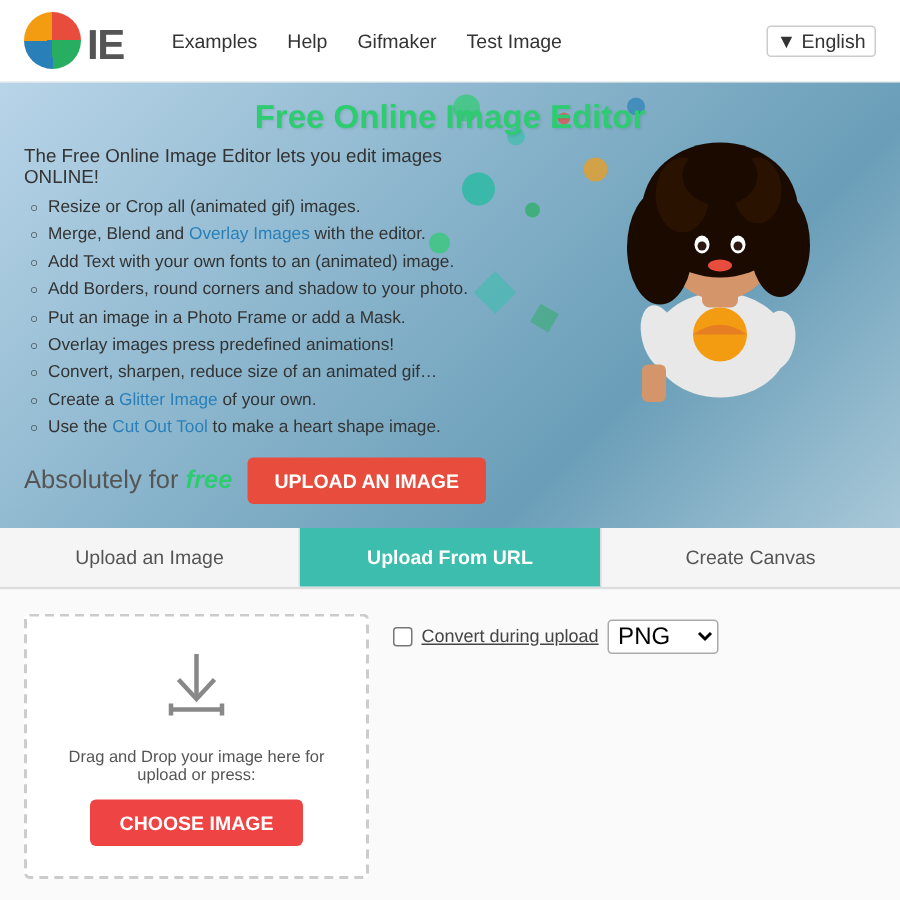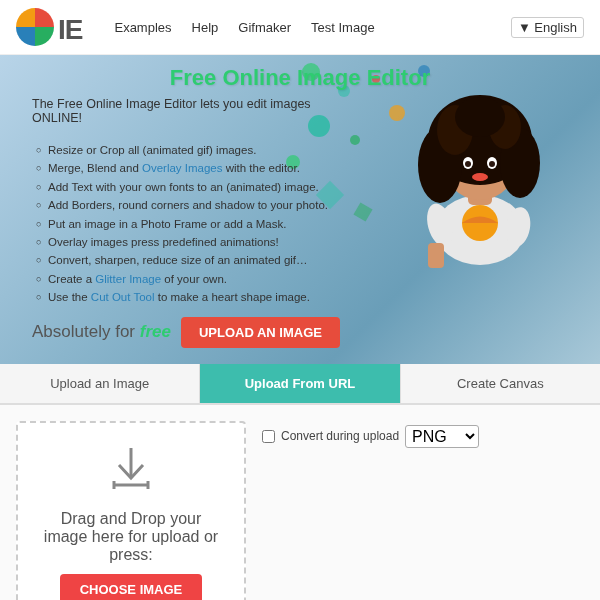--- a/index.html
+++ b/index.html
@@ -55,41 +55,41 @@
       border-radius: 3px;
       cursor: pointer;
     }
 
     
     .hero {
       position: relative;
       background: linear-gradient(135deg, #b8d4e8 0%, #8ab5cc 40%, #6a9eb8 70%, #a8c8d8 100%);
       min-height: 220px;
       overflow: hidden;
-      padding: 10px 32px 16px;
+      padding: 10px 16px 16px;
     }
     .hero-title {
       text-align: center;
       font-size: 22px;
       font-weight: bold;
       color: #2ecc71;
       text-shadow: 1px 1px 2px rgba(0,0,0,0.1);
       margin-bottom: 6px;
       position: relative;
       z-index: 2;
     }
     .hero-content {
       position: relative;
       z-index: 2;
       max-width: 310px;
     }
     .hero-content p {
       font-size: 12.5px;
       color: #333;
-      margin-bottom: 16px;
+      margin-bottom: 4px;
       font-weight: 500;
     }
     .hero-content ul {
       list-style: none;
       padding-left: 4px;
     }
     .hero-content ul li {
       font-size: 11.5px;
       color: #333;
       line-height: 1.6;
@@ -182,21 +182,21 @@
       justify-content: center;
       padding: 20px;
       background: #fff;
     }
     .upload-icon {
       font-size: 40px;
       color: #888;
       margin-bottom: 8px;
     }
     .upload-drag-text {
-      font-size: 16px;
+      font-size: 11px;
       color: #555;
       text-align: center;
       margin-bottom: 10px;
     }
     .btn-choose {
       background: #ef4444;
       color: #fff;
       border: none;
       padding: 8px 20px;
       border-radius: 4px;
@@ -211,21 +211,21 @@
       flex-direction: column;
       gap: 8px;
       padding-top: 4px;
     }
     .option-row {
       display: flex;
       align-items: center;
       gap: 6px;
     }
     .option-row input[type=checkbox] { cursor: pointer; }
-    .option-row label { font-size: 12px; color: #444; }
+    .option-row label { font-size: 12px; color: #444; text-decoration: underline; }
     .option-select {
       border: 1px solid #aaa;
       border-radius: 3px;
       font-size: 16px;
       padding: 1px 2px;
       background: #fff;
     }
 
     
     .deco {

